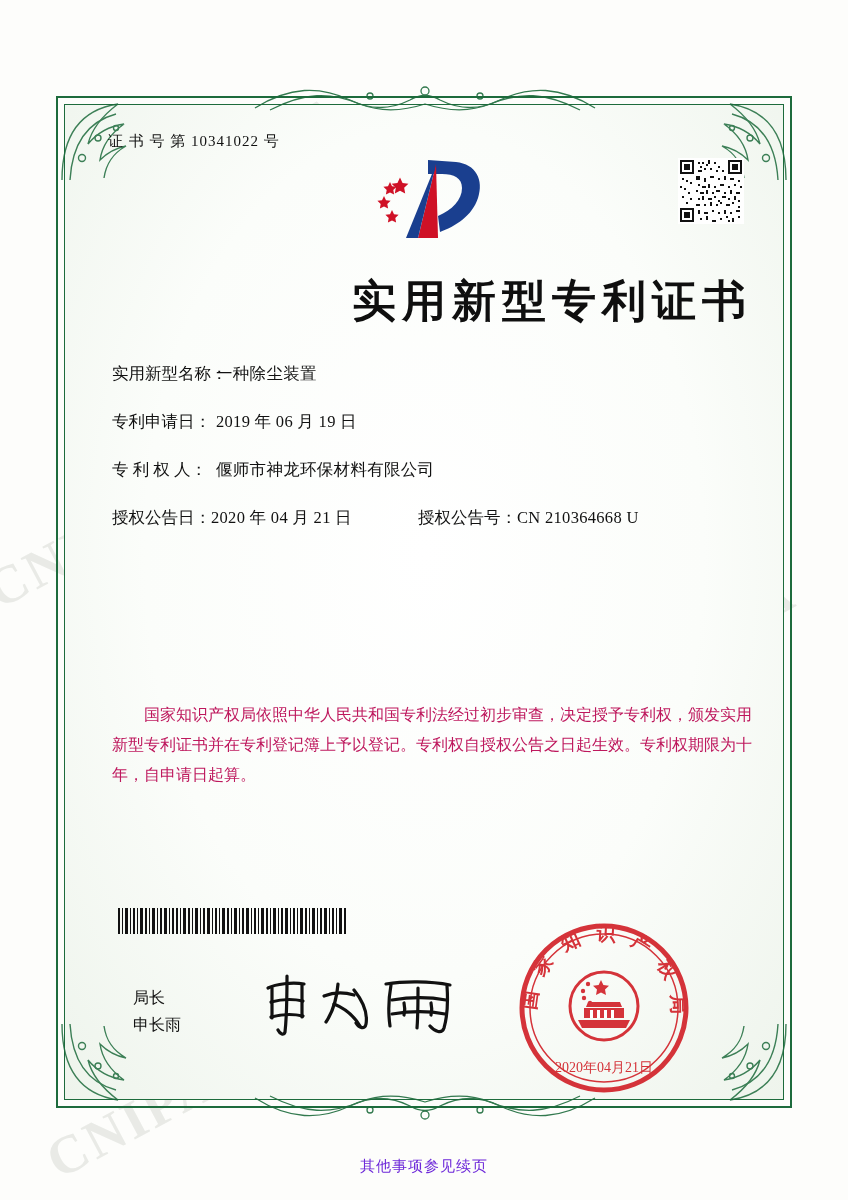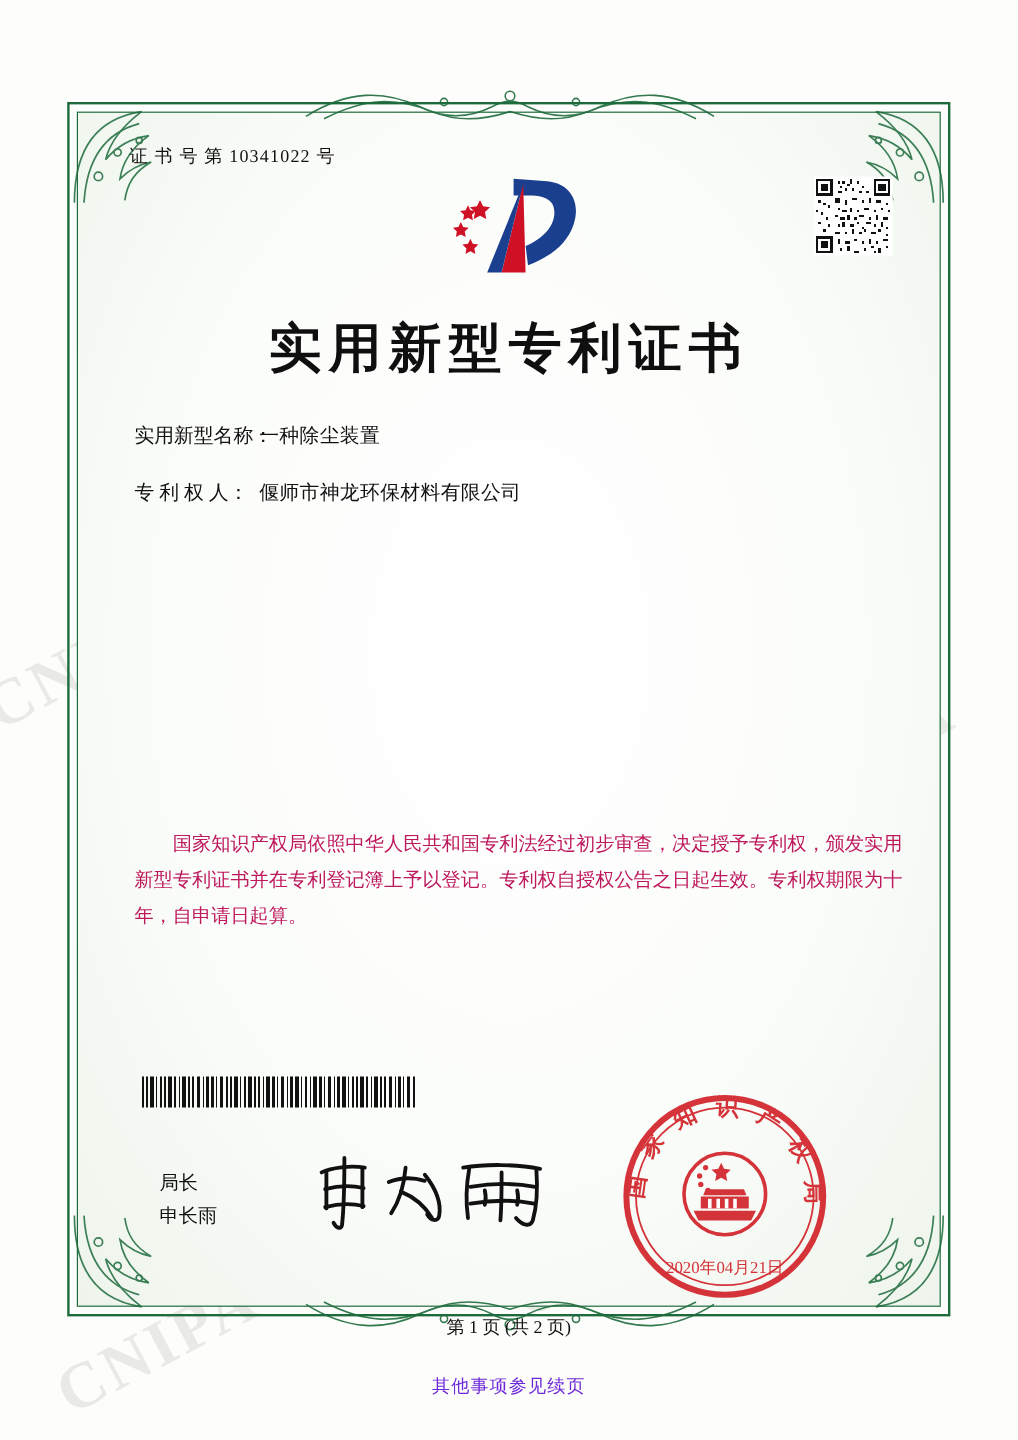--- a/index.html
+++ b/index.html
@@ -29,21 +29,21 @@
     color: #d9dcd6;
     opacity: .55;
     letter-spacing: 3px;
     transform-origin: center center;
     white-space: nowrap;
   }
 
   
   .page {
     position: absolute;
-    left: 0; top: 1px;
+    left: 0; top: 12px;
     width: 848px;
     height: 932px;
     z-index: 1;
   }
   .frame-outer {
     position: absolute;
     left: 56px;
     top: 84px;
     width: 736px;
     height: 1012px;
@@ -133,21 +133,21 @@
     height: 66px;
     z-index: 4;
   }
   .qr svg { width:100%; height:100%; display:block; }
 
   .title {
     position: absolute;
     left: 0;
     top: 140px;
     width: 656px;
-    text-align: center;
+    text-align: right;
     font-family: "Liberation Serif", serif;
     font-weight: bold;
     font-size: 44px;
     letter-spacing: 6px;
     color: #0f0f0f;
   }
 
   .fields {
     position: absolute;
     left: 16px;
@@ -449,26 +449,35 @@
     <div class="title">实用新型专利证书</div>
 
     <div class="fields">
 
       <div class="field">
         <span class="label">实用新型名称：</span><span class="val">一种除尘装置</span>
       </div>
 
 
 
+      <div class="field">
+        <span class="label">专利申请日：</span><span class="val">2019 年 06 月 19 日</span>
+      </div>
 
       <div class="field">
         <span class="label">专 利 权 人：</span><span class="val">偃师市神龙环保材料有限公司</span>
       </div>
 
 
+      <div class="field">
+        <span>授权公告日：</span><span class="val">2020 年 04 月 21 日</span>
+        <span class="field-inline2">
+          <span>授权公告号：</span><span class="val">CN 210364668 U</span>
+        </span>
+      </div>
 
     </div>
 
     <div class="paras">
       <p class="para">国家知识产权局依照中华人民共和国专利法经过初步审查，决定授予专利权，颁发实用新型专利证书并在专利登记簿上予以登记。专利权自授权公告之日起生效。专利权期限为十年，自申请日起算。</p>
     </div>
 
   </div>
 
   <div class="barcode">
@@ -593,16 +602,15 @@
           <circle cx="-16" cy="-22" r="2.2"></circle>
           <circle cx="-21" cy="-15" r="2.2"></circle>
           <circle cx="-20" cy="-8" r="2.2"></circle>
           <circle cx="-14" cy="-3" r="2.2"></circle>
         </g>
       </g>
       <text x="88" y="152" text-anchor="middle" font-family="Liberation Serif, serif" font-size="14" fill="#d2232a">2020年04月21日</text>
     </svg>
   </div>
 
-  <div class="page-no">第 1 页 (共 2 页)</div>
   <div class="footnote">其他事项参见续页</div>
 
 </div>
 
 </body></html>

